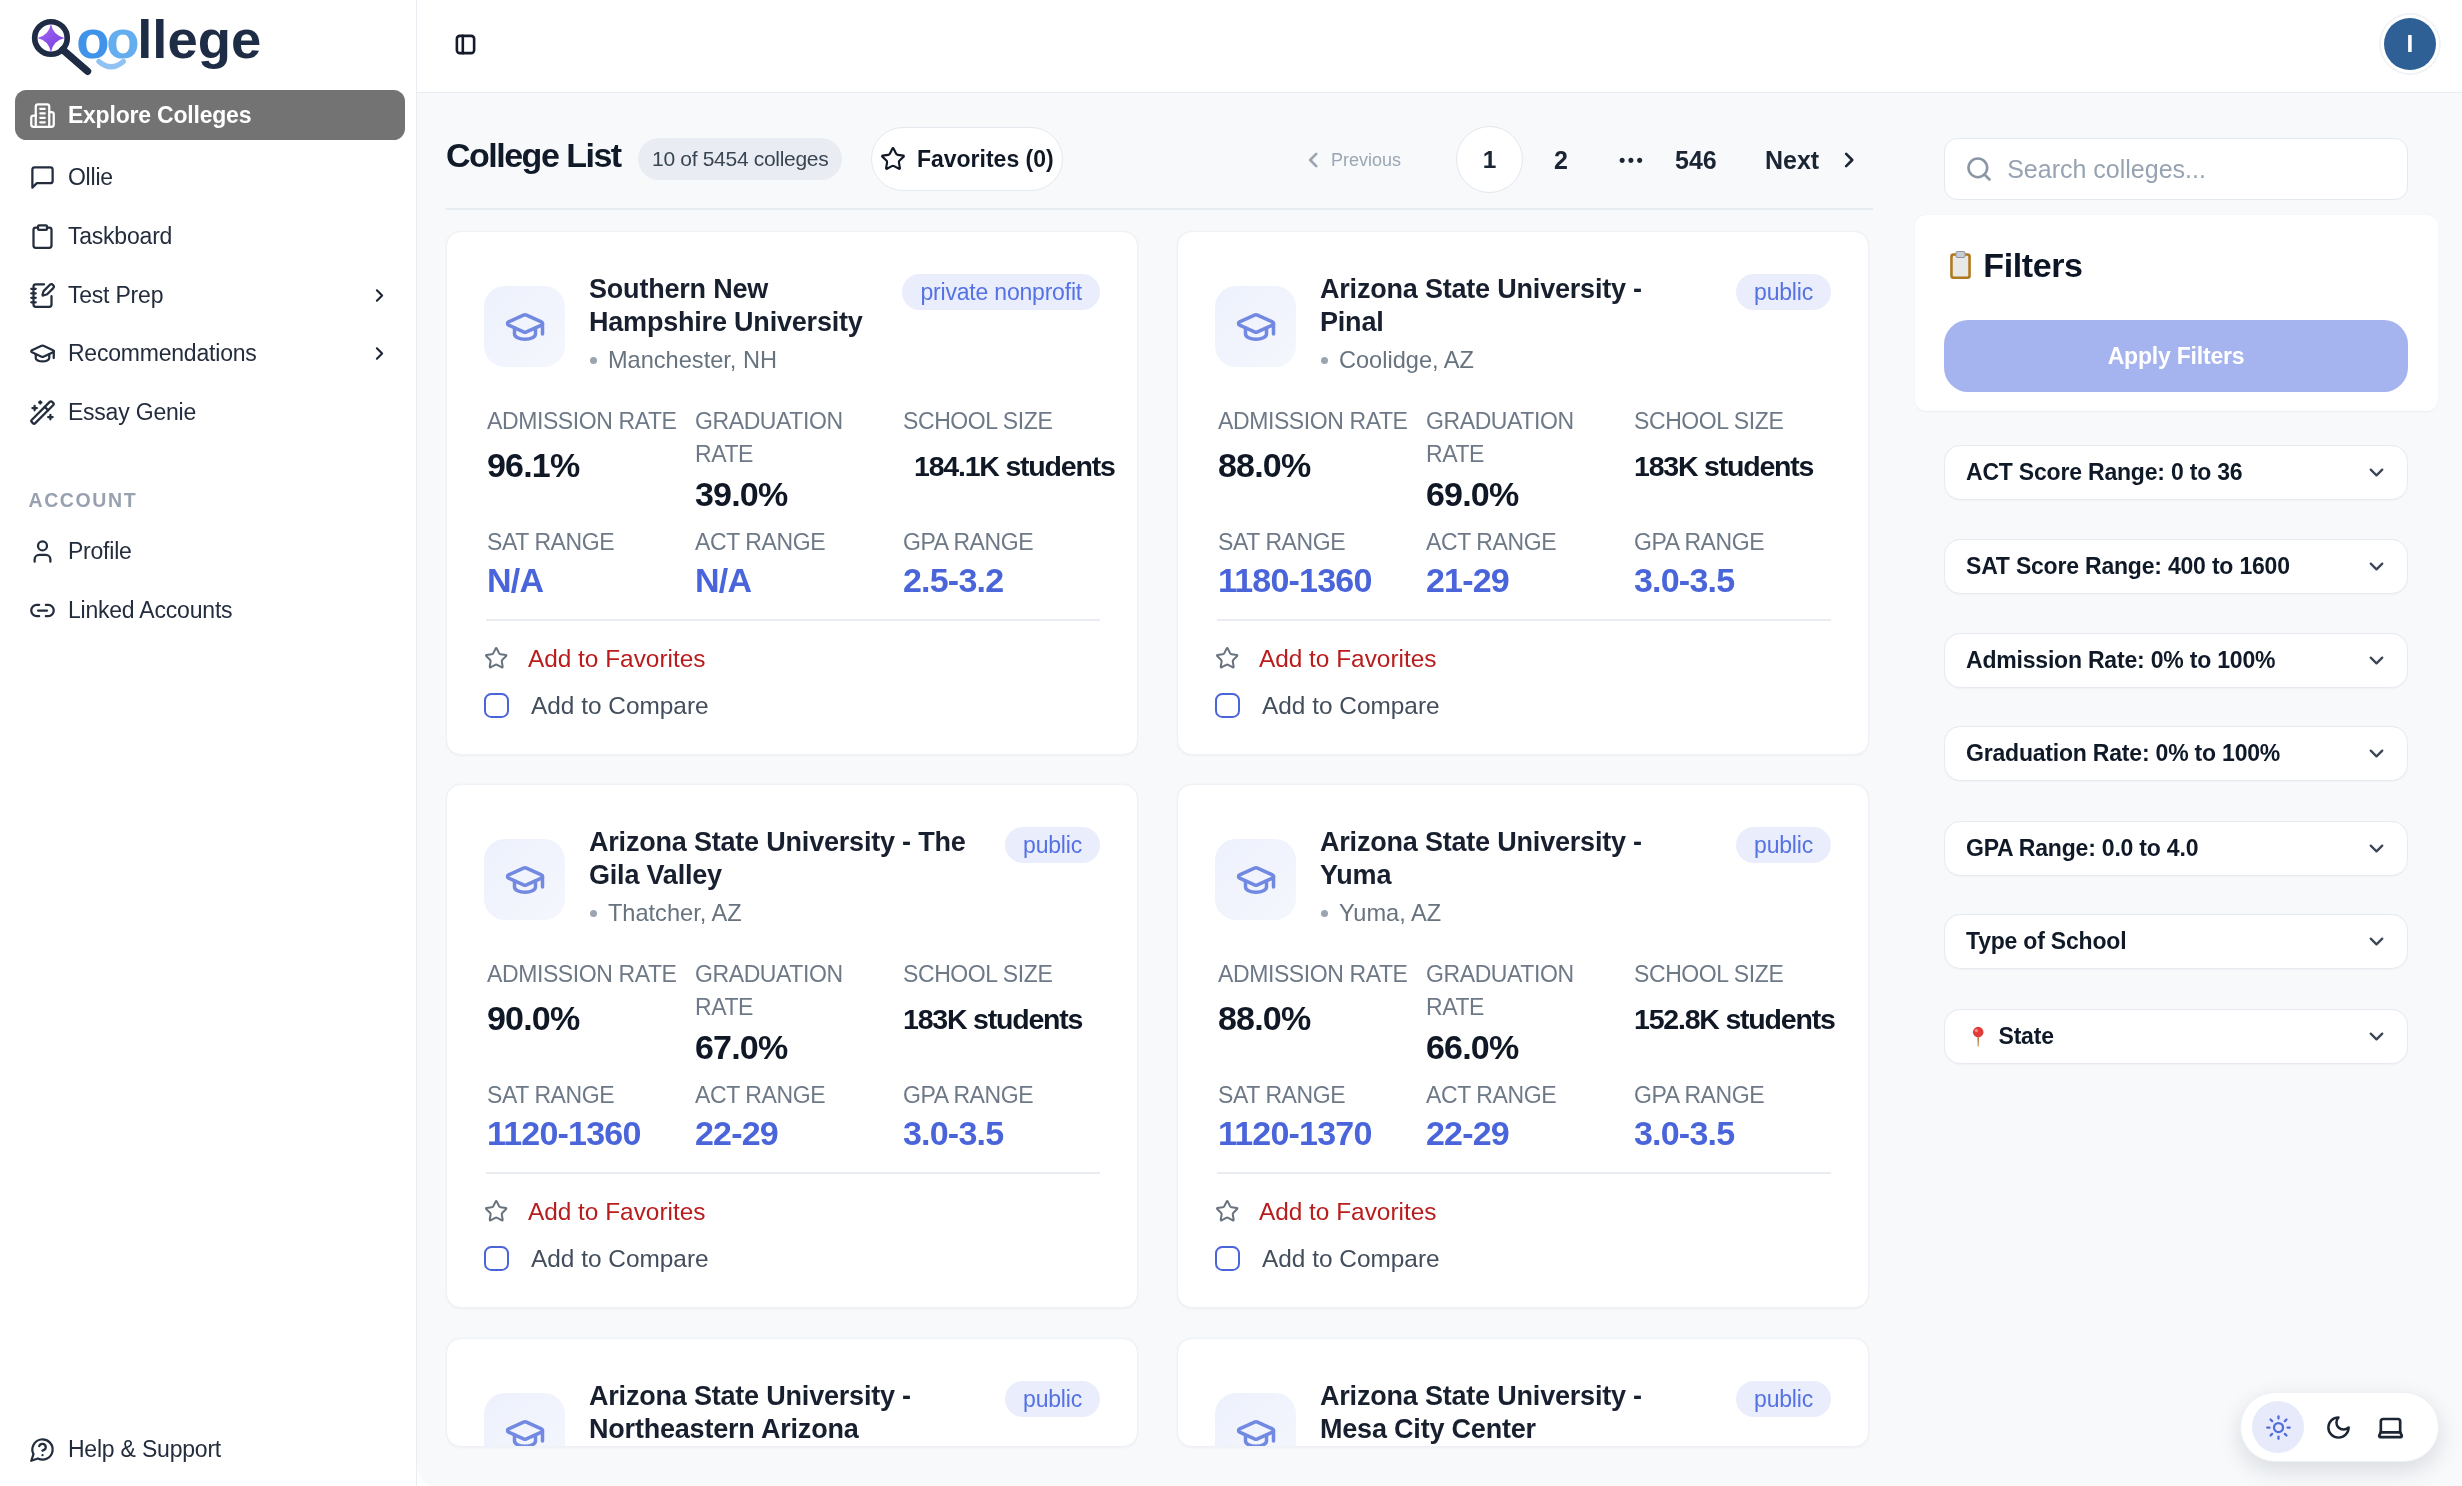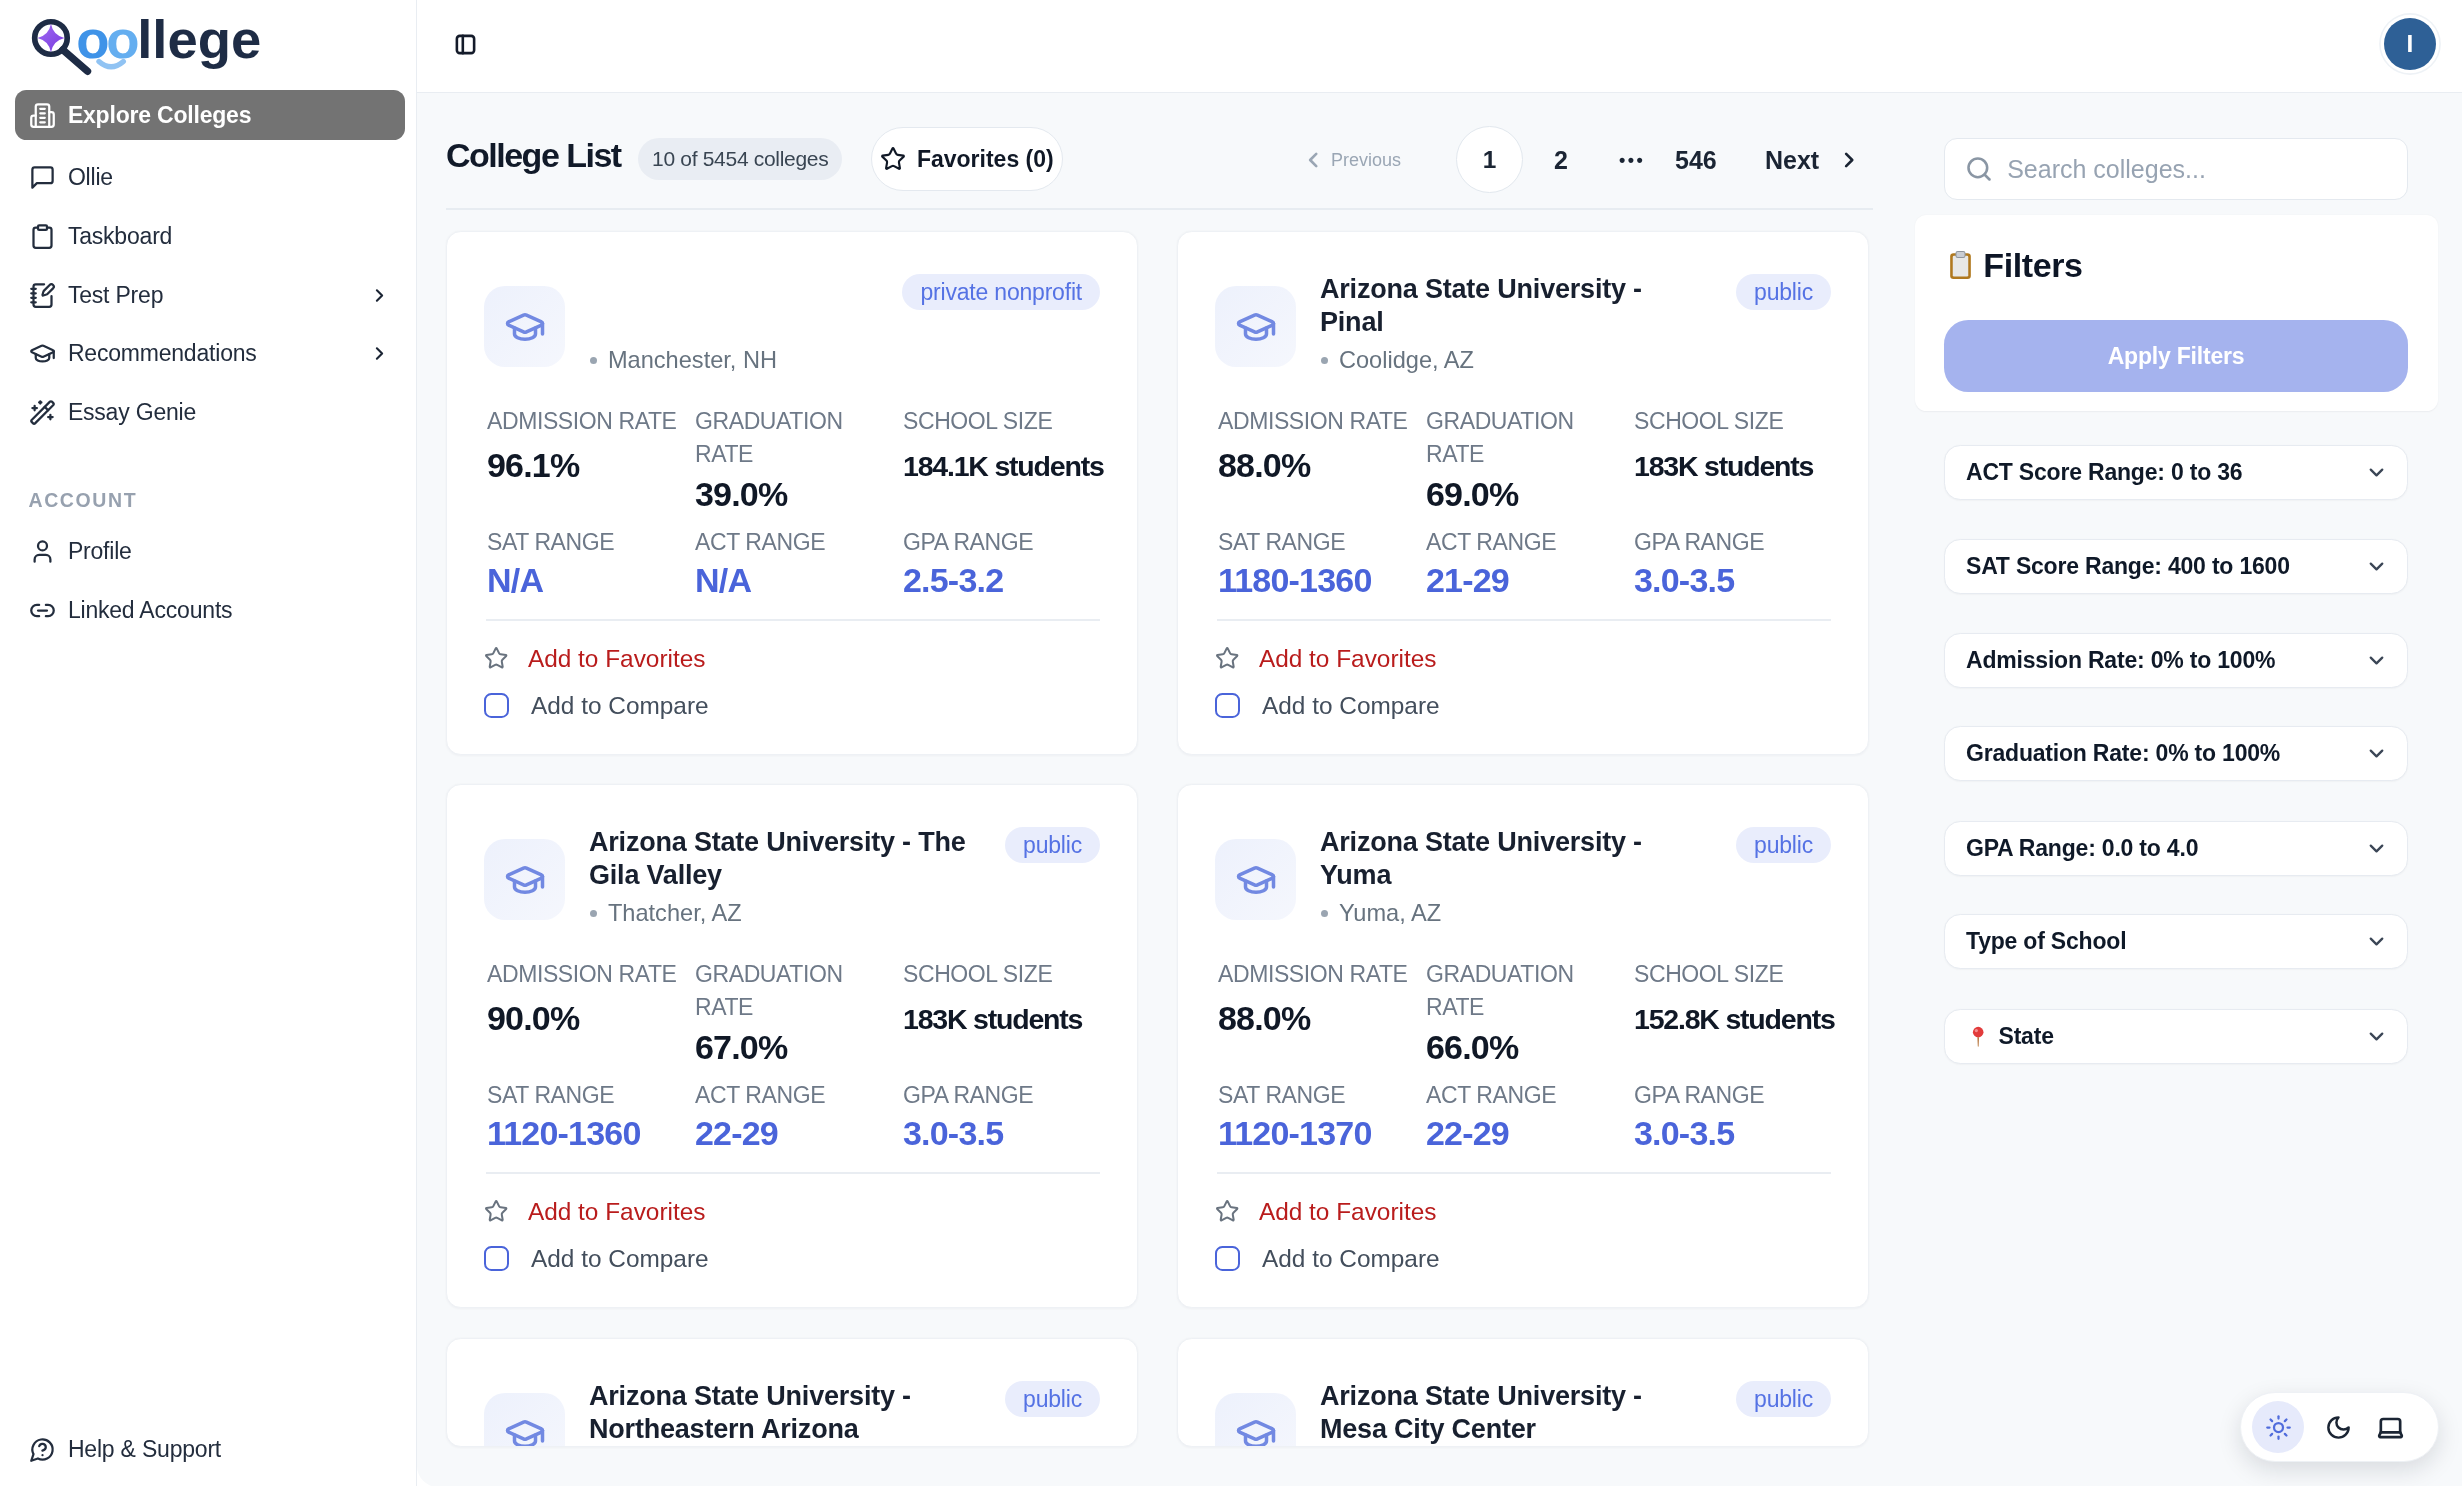--- a/index.html
+++ b/index.html
@@ -182,28 +182,29 @@
   </div>
 <div id="divider"></div>
 <div class="card" style="left:446px;top:231px;height:524px;">
     <div class="cap">
       <svg class="capsvg" viewBox="0 0 24 24" fill="none" stroke="#7289e2" stroke-width="2" stroke-linecap="round" stroke-linejoin="round">
         <path d="M21.42 10.922a1 1 0 0 0-.019-1.838L12.83 5.18a2 2 0 0 0-1.66 0L2.6 9.08a1 1 0 0 0 0 1.832l8.57 3.908a2 2 0 0 0 1.66 0z"></path>
         <path d="M22 10v6"></path>
         <path d="M6 12.5V16a6 3 0 0 0 12 0v-3.5"></path>
       </svg>
     </div>
+    <div class="ctitle">Southern New<br>Hampshire University</div>
     <div class="cbadge">private nonprofit</div>
     <div class="cloc"><span class="dot"></span>Manchester, NH</div>
     <div class="slabel" style="left:40px;top:173px">ADMISSION RATE</div>
     <div class="slabel" style="left:248px;top:173px;width:171px">GRADUATION RATE</div>
     <div class="slabel" style="left:456px;top:173px">SCHOOL SIZE</div>
     <div class="sval" style="left:40px;top:213px">96.1%</div>
     <div class="sval" style="left:248px;top:242px">39.0%</div>
-    <div class="sval sval2" style="left:456px;top:214px">184.1K students</div>
+    <div class="sval sval2" style="left:467px;top:214px">184.1K students</div>
     <div class="slabel" style="left:40px;top:294px">SAT RANGE</div>
     <div class="slabel" style="left:248px;top:294px">ACT RANGE</div>
     <div class="slabel" style="left:456px;top:294px">GPA RANGE</div>
     <div class="sval blue" style="left:40px;top:328px">N/A</div>
     <div class="sval blue" style="left:248px;top:328px">N/A</div>
     <div class="sval blue" style="left:456px;top:328px">2.5-3.2</div>
     <div class="cdiv"></div>
     <div class="favrow">
       <svg viewBox="0 0 24 24" fill="none" stroke="#69737f" stroke-width="2" stroke-linecap="round" stroke-linejoin="round" style="width:24.4px;height:24.4px">
         <path d="M11.525 2.295a.53.53 0 0 1 .95 0l2.31 4.679a2.123 2.123 0 0 0 1.595 1.16l5.166.756a.53.53 0 0 1 .294.904l-3.736 3.638a2.123 2.123 0 0 0-.611 1.878l.882 5.14a.53.53 0 0 1-.771.56l-4.618-2.428a2.122 2.122 0 0 0-1.973 0L6.396 21.01a.53.53 0 0 1-.77-.56l.881-5.139a2.122 2.122 0 0 0-.611-1.879L2.16 9.795a.53.53 0 0 1 .294-.906l5.165-.755a2.122 2.122 0 0 0 1.597-1.16z"></path>

